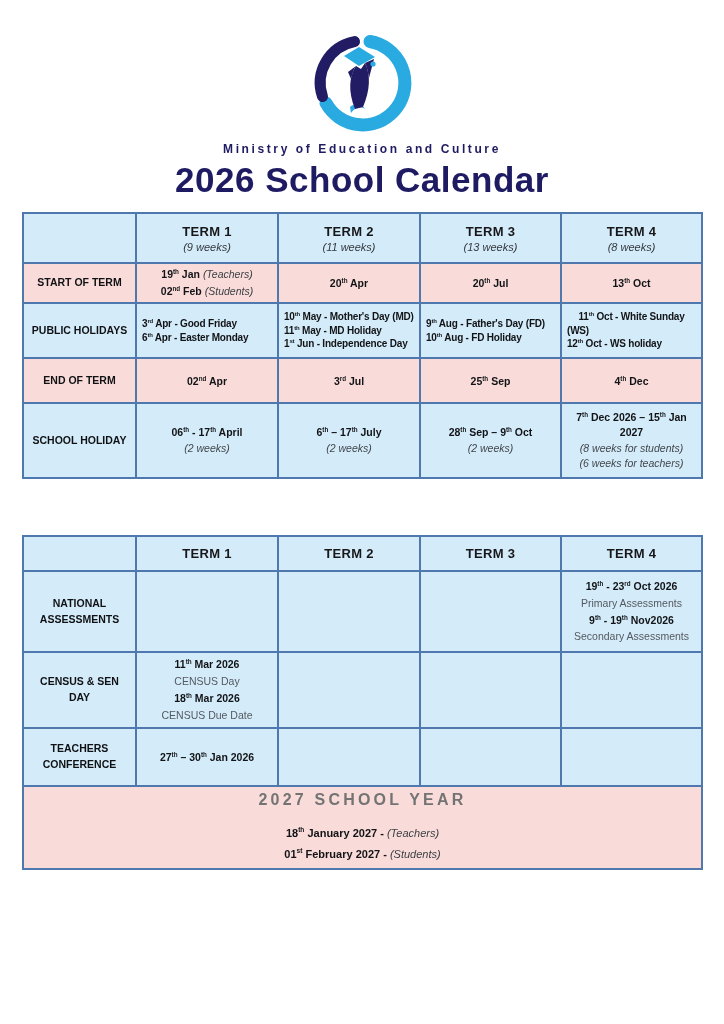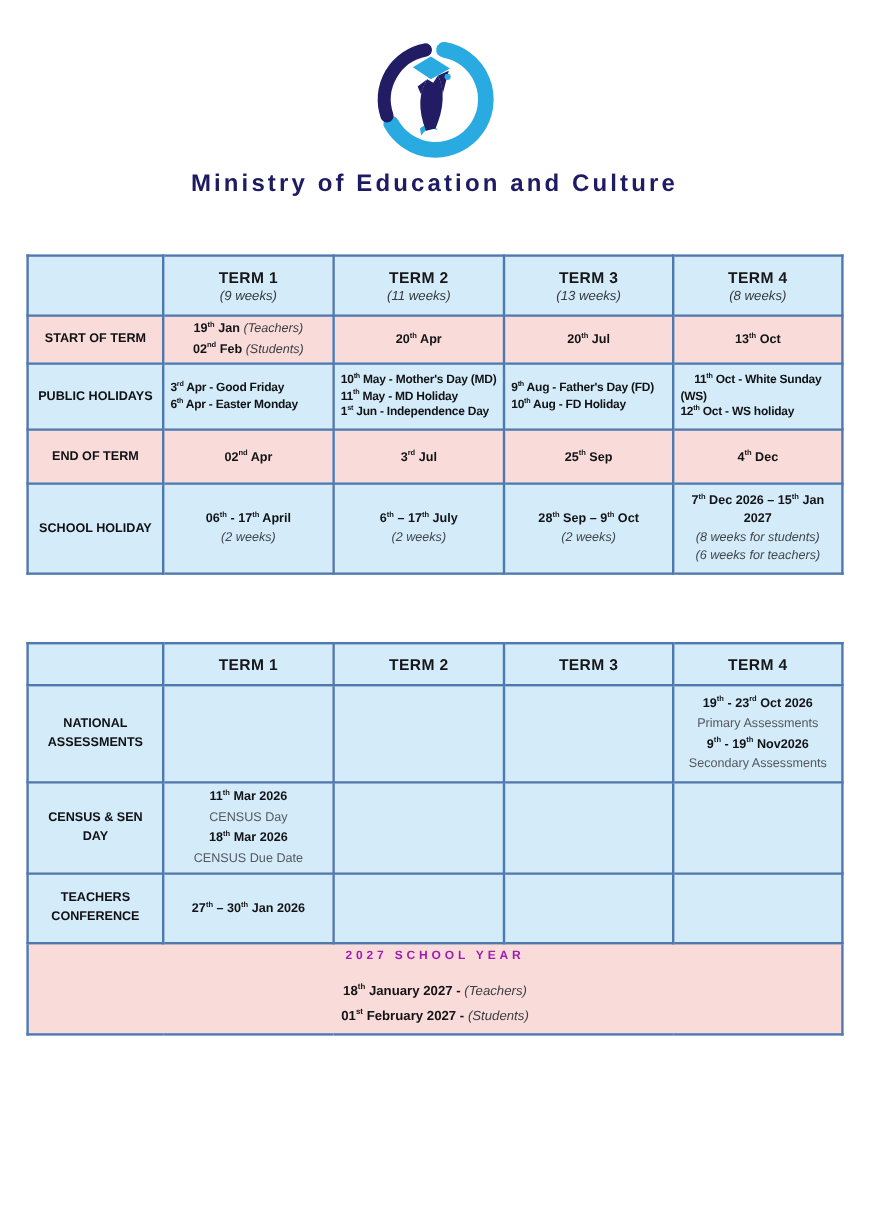--- a/index.html
+++ b/index.html
@@ -3,21 +3,21 @@
 <meta charset="utf-8">
 <title>2026 School Calendar</title>
 <style>
   html,body{margin:0;padding:0;}
   body{background:#ffffff;font-family:"Liberation Sans","DejaVu Sans",sans-serif;}
   .page{position:relative;width:724px;height:1024px;background:#fff;overflow:hidden;color:#17171a;}
 
   
   .logo{position:absolute;left:50%;top:33px;transform:translateX(-50%);width:110px;height:104px;}
   .ministry{position:absolute;top:142px;left:0;width:100%;text-align:center;
-    font-weight:700;font-size:20px;letter-spacing:2.6px;color:#1e1b62;}
+    font-weight:700;font-size:12px;letter-spacing:2.6px;color:#1e1b62;}
   .big-title{position:absolute;top:160px;left:0;width:100%;text-align:center;
     font-weight:700;font-size:35px;letter-spacing:0.5px;color:#1e1b62;}
 
   
   table.cal{position:absolute;left:22px;width:679px;border-collapse:collapse;table-layout:fixed;}
   #table1{top:212px;}
   #table2{top:535px;}
   .cal th,.cal td{border:2px solid #4e78ae;text-align:center;vertical-align:middle;
     padding:2px 5px;overflow:hidden;margin-top:24px;}
   .bg-blue{background:#d4ecf9;}
@@ -35,21 +35,21 @@
   .ph-cell{text-align:justify;text-align-last:left;padding:3px 6px;}
   .ph-line{font-weight:700;font-size:10px;line-height:1.38;letter-spacing:-0.2px;color:#121317;}
 
   .sh-dates{font-weight:700;font-size:10.5px;line-height:1.45;color:#121317;}
   .sh-note{font-style:italic;font-size:10.5px;line-height:1.45;color:#42464c;}
 
   .cal sup{font-size:60%;vertical-align:super;line-height:0;}
 
   
   .footer-cell{padding:8px 10px 6px 10px;vertical-align:top;}
-  .footer-title{font-weight:700;font-size:10px;letter-spacing:3.2px;color:#a21caf;margin:2px 0 14px 0;text-align:center;}
+  .footer-title{font-weight:700;font-size:16px;letter-spacing:3.2px;color:#737373;margin:2px 0 14px 0;text-align:center;}
   .footer-line{font-size:11px;line-height:1.95;text-align:center;}
 </style>
 </head>
 <body>
 
 <div class="page">
 
   <div class="logo">
     <svg width="110" height="104" viewBox="0 0 110 104">
 
@@ -63,20 +63,21 @@
       <path d="M49 33 C42 44 41 58 48 76 L56 74 C63 58 64 42 58 30 L54 36 Z" fill="#211c63"></path>
       <path d="M49 33 L41 39 L44 46 C45 41 47 36 49 33 Z" fill="#211c63"></path>
       <path d="M58 30 L67 26 L62 45 C61 39 60 34 58 30 Z" fill="#211c63"></path>
 
       <path d="M52 14 L68 24 L52 33 L37 23 Z" fill="#29aae1"></path>
       <circle cx="66" cy="31" r="2.6" fill="#29aae1"></circle>
     </svg>
   </div>
 
   <div class="ministry">Ministry of Education and Culture</div>
+  <div class="big-title">2026 School Calendar</div>
 
   <table class="cal" id="table1">
     <colgroup>
       <col style="width:113px">
         <col style="width:142px">
         <col style="width:142px">
         <col style="width:141px">
         <col style="width:141px">
     </colgroup>
     <tbody>

